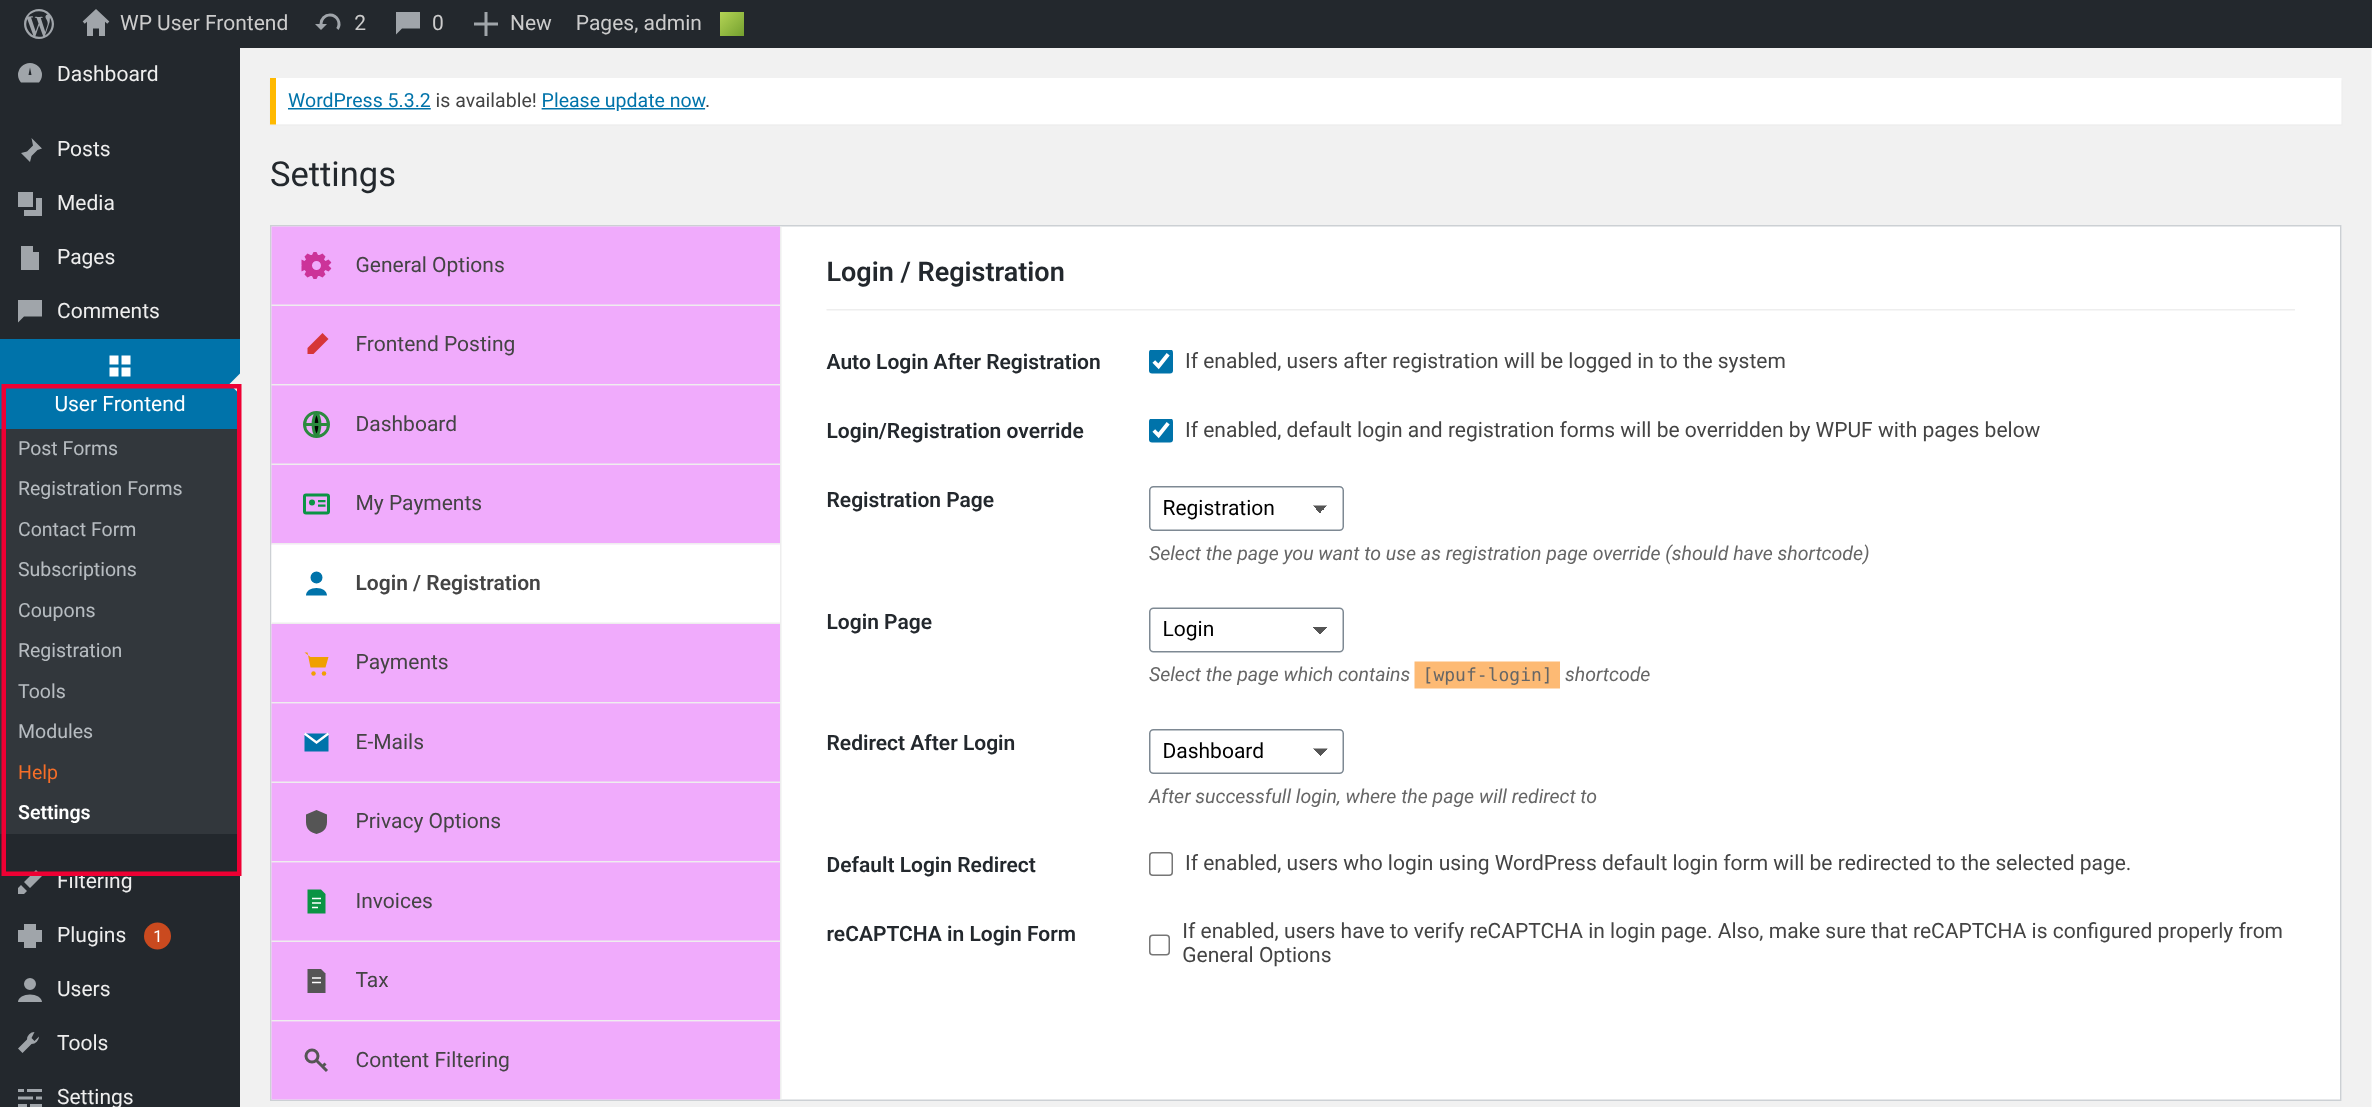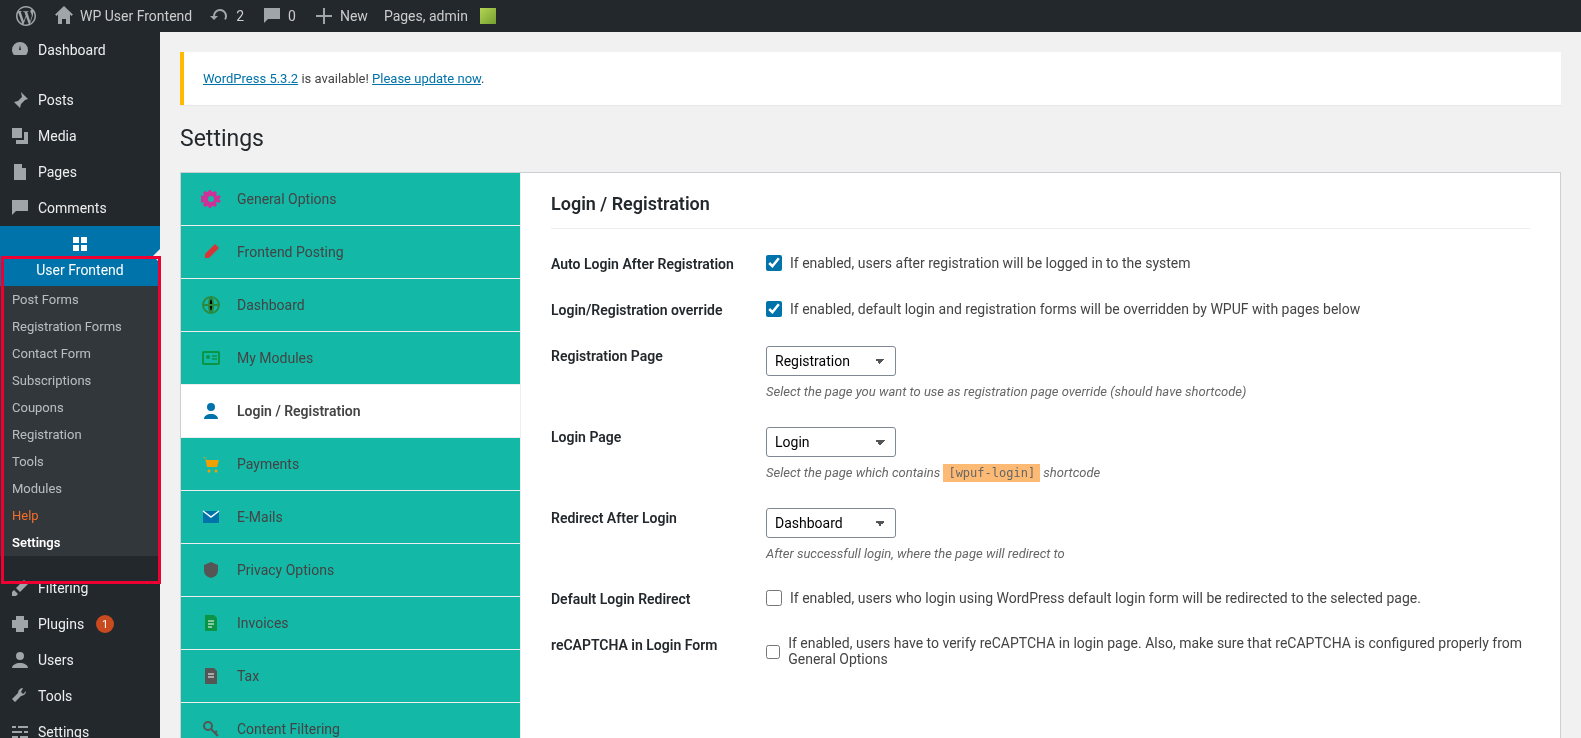--- a/index.html
+++ b/index.html
@@ -26,29 +26,29 @@
 .submenu-item { padding: 6px 12px; color: rgba(240,245,250,.7); cursor: pointer; font-size: 13px; }
 .submenu-item.current { color: #fff; font-weight: 600; }
 .submenu-item.help { color: #f56e28; }
 .badge { display: inline-flex; align-items: center; justify-content: center; background: #ca4a1f; color: #fff; border-radius: 9px; min-width: 18px; height: 18px; font-size: 11px; padding: 0 5px; margin-left: 4px; }
 .annotation-box { border: 3px solid #e03; position: absolute; left: 1px; top: 256px; width: 160px; height: 328px; pointer-events: none; }
 .arrow-ann { position: absolute; left: 170px; top: 298px; pointer-events: none; }
 .arrow-ann svg { width: 110px; height: 40px; }
 
 
 .content { flex: 1; padding: 10px 20px 40px 20px; position: relative; }
-.notice { background: #fff; border-left: 4px solid #ffb900; box-shadow: 0 1px 1px rgba(0,0,0,.04); padding: 19px; margin: 10px 0 20px 0; }
+.notice { background: #fff; border-left: 4px solid #ffb900; box-shadow: 0 1px 1px rgba(0,0,0,.04); padding: 8px; margin: 10px 0 20px 0; }
 .notice a { color: #0073aa; text-decoration: underline; }
 h1.page-title { font-size: 23px; font-weight: 400; margin: 0 0 20px 0; color: #23282d; }
 
 .settings-wrap { display: flex; background: #fff; border: 1px solid #ccd0d4; }
 
 
 .settings-tabs { width: 340px; border-right: 1px solid #eee; }
-.stab { display: flex; align-items: center; gap: 16px; padding: 16px 20px; cursor: pointer; border-bottom: 1px solid #eee; color: #444; font-size: 14px; background: #14b8a6; }
+.stab { display: flex; align-items: center; gap: 16px; padding: 16px 20px; cursor: pointer; border-bottom: 1px solid #eee; color: #444; font-size: 14px; background: #f0abfc; }
 .stab.active { background: #fff; font-weight: 600; }
 .stab-icon { width: 20px; height: 20px; flex-shrink: 0; }
 
 
 .settings-panel { flex: 1; padding: 20px 30px; }
 .settings-panel h2 { font-size: 18px; font-weight: 600; color: #23282d; padding-bottom: 14px; border-bottom: 1px solid #eee; margin-bottom: 25px; }
 .form-row { display: flex; margin-bottom: 28px; align-items: flex-start; }
 .form-label { width: 215px; font-weight: 600; color: #23282d; font-size: 14px; padding-top: 2px; }
 .form-field { flex: 1; }
 .cb-line { display: flex; align-items: center; gap: 8px; }
@@ -225,21 +225,21 @@
               <path stroke="#2b8a3e" stroke-width="2" d="M2 10h16M10 2c3 4 3 12 0 16M10 2c-3 4-3 12 0 16"></path>
             </svg>
           <span>Dashboard</span>
         </div>
         <div class="stab">
           <svg class="stab-icon" viewBox="0 0 20 20">
               <rect x="2" y="4" width="16" height="12" rx="1" fill="none" stroke="#0b9444" stroke-width="2"></rect>
               <circle cx="7" cy="9" r="2" fill="#0b9444"></circle>
               <path stroke="#0b9444" stroke-width="1.5" d="M11 8h5M11 11h5"></path>
             </svg>
-          <span>My Modules</span>
+          <span>My Payments</span>
         </div>
         <div class="stab active">
           <svg class="stab-icon" viewBox="0 0 20 20">
               <path fill="#0073aa" d="M10 10a4 4 0 100-8 4 4 0 000 8zm-7 8c0-3 3-5 7-5s7 2 7 5z"></path>
             </svg>
           <span>Login / Registration</span>
         </div>
         <div class="stab">
           <svg class="stab-icon" viewBox="0 0 20 20">
               <path fill="#f0a000" d="M2 3h2l2 10h10l2-7H6"></path>

